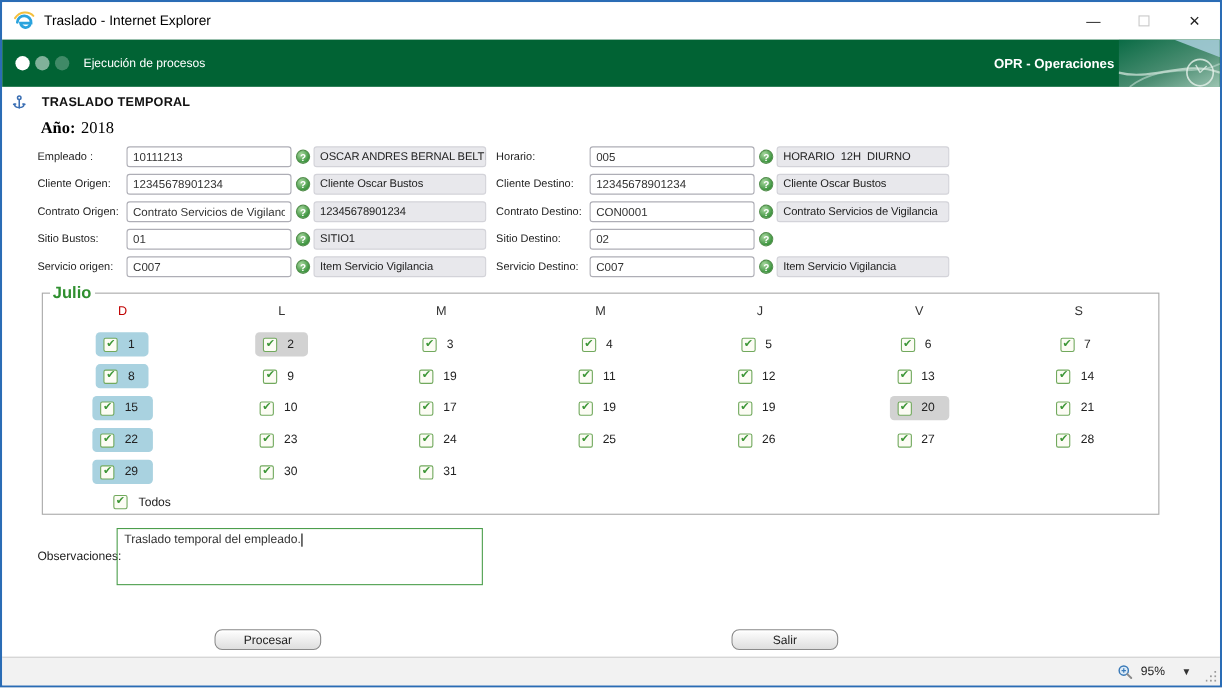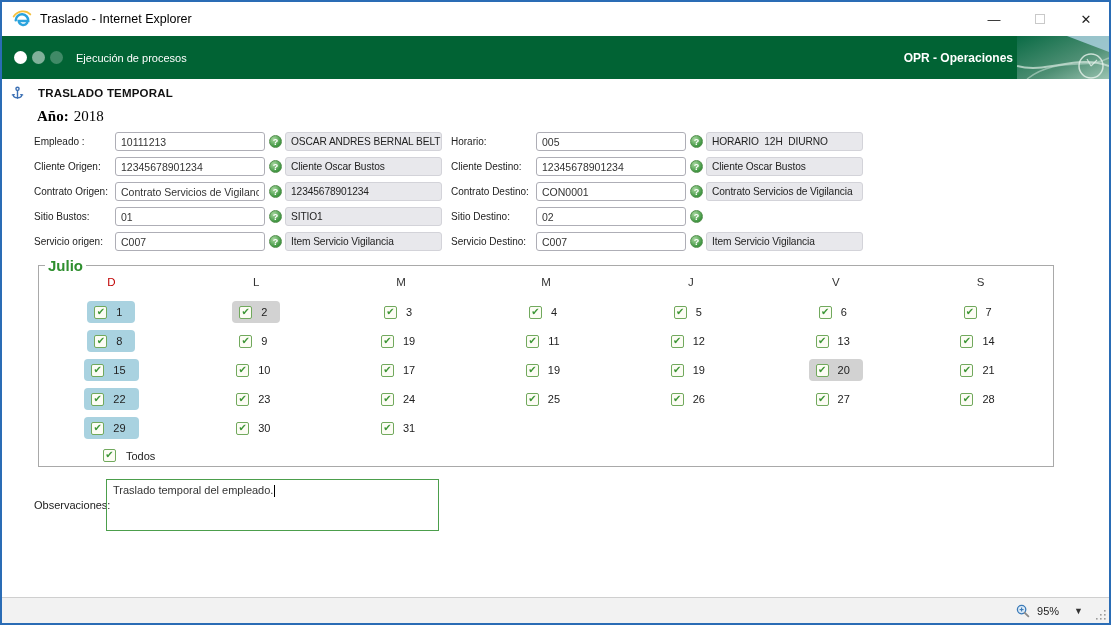--- a/index.html
+++ b/index.html
@@ -499,20 +499,24 @@
           </span>
         <span>Todos</span>
       </div>
     </fieldset>
 
     <div class="obs-row">
       <span class="obs-label">Observaciones:</span>
       <div class="obs-box"><span>Traslado temporal del empleado.</span><span class="caret"></span></div>
     </div>
 
+    <div class="btn-row">
+      <div class="btn btn-procesar">Procesar</div>
+      <div class="btn btn-salir">Salir</div>
+    </div>
 
   </div>
 
   <div class="statusbar">
     <svg width="14" height="14" viewBox="0 0 14 14">
       <circle cx="5.6" cy="5.6" r="4.2" fill="#ddebf7" stroke="#3a7ab8" stroke-width="1.3"></circle>
       <line x1="3.6" y1="5.6" x2="7.6" y2="5.6" stroke="#3a7ab8" stroke-width="1.1"></line>
       <line x1="5.6" y1="3.6" x2="5.6" y2="7.6" stroke="#3a7ab8" stroke-width="1.1"></line>
       <line x1="8.8" y1="8.8" x2="12.4" y2="12.4" stroke="#8a8a8a" stroke-width="1.8" stroke-linecap="round"></line>
     </svg>

